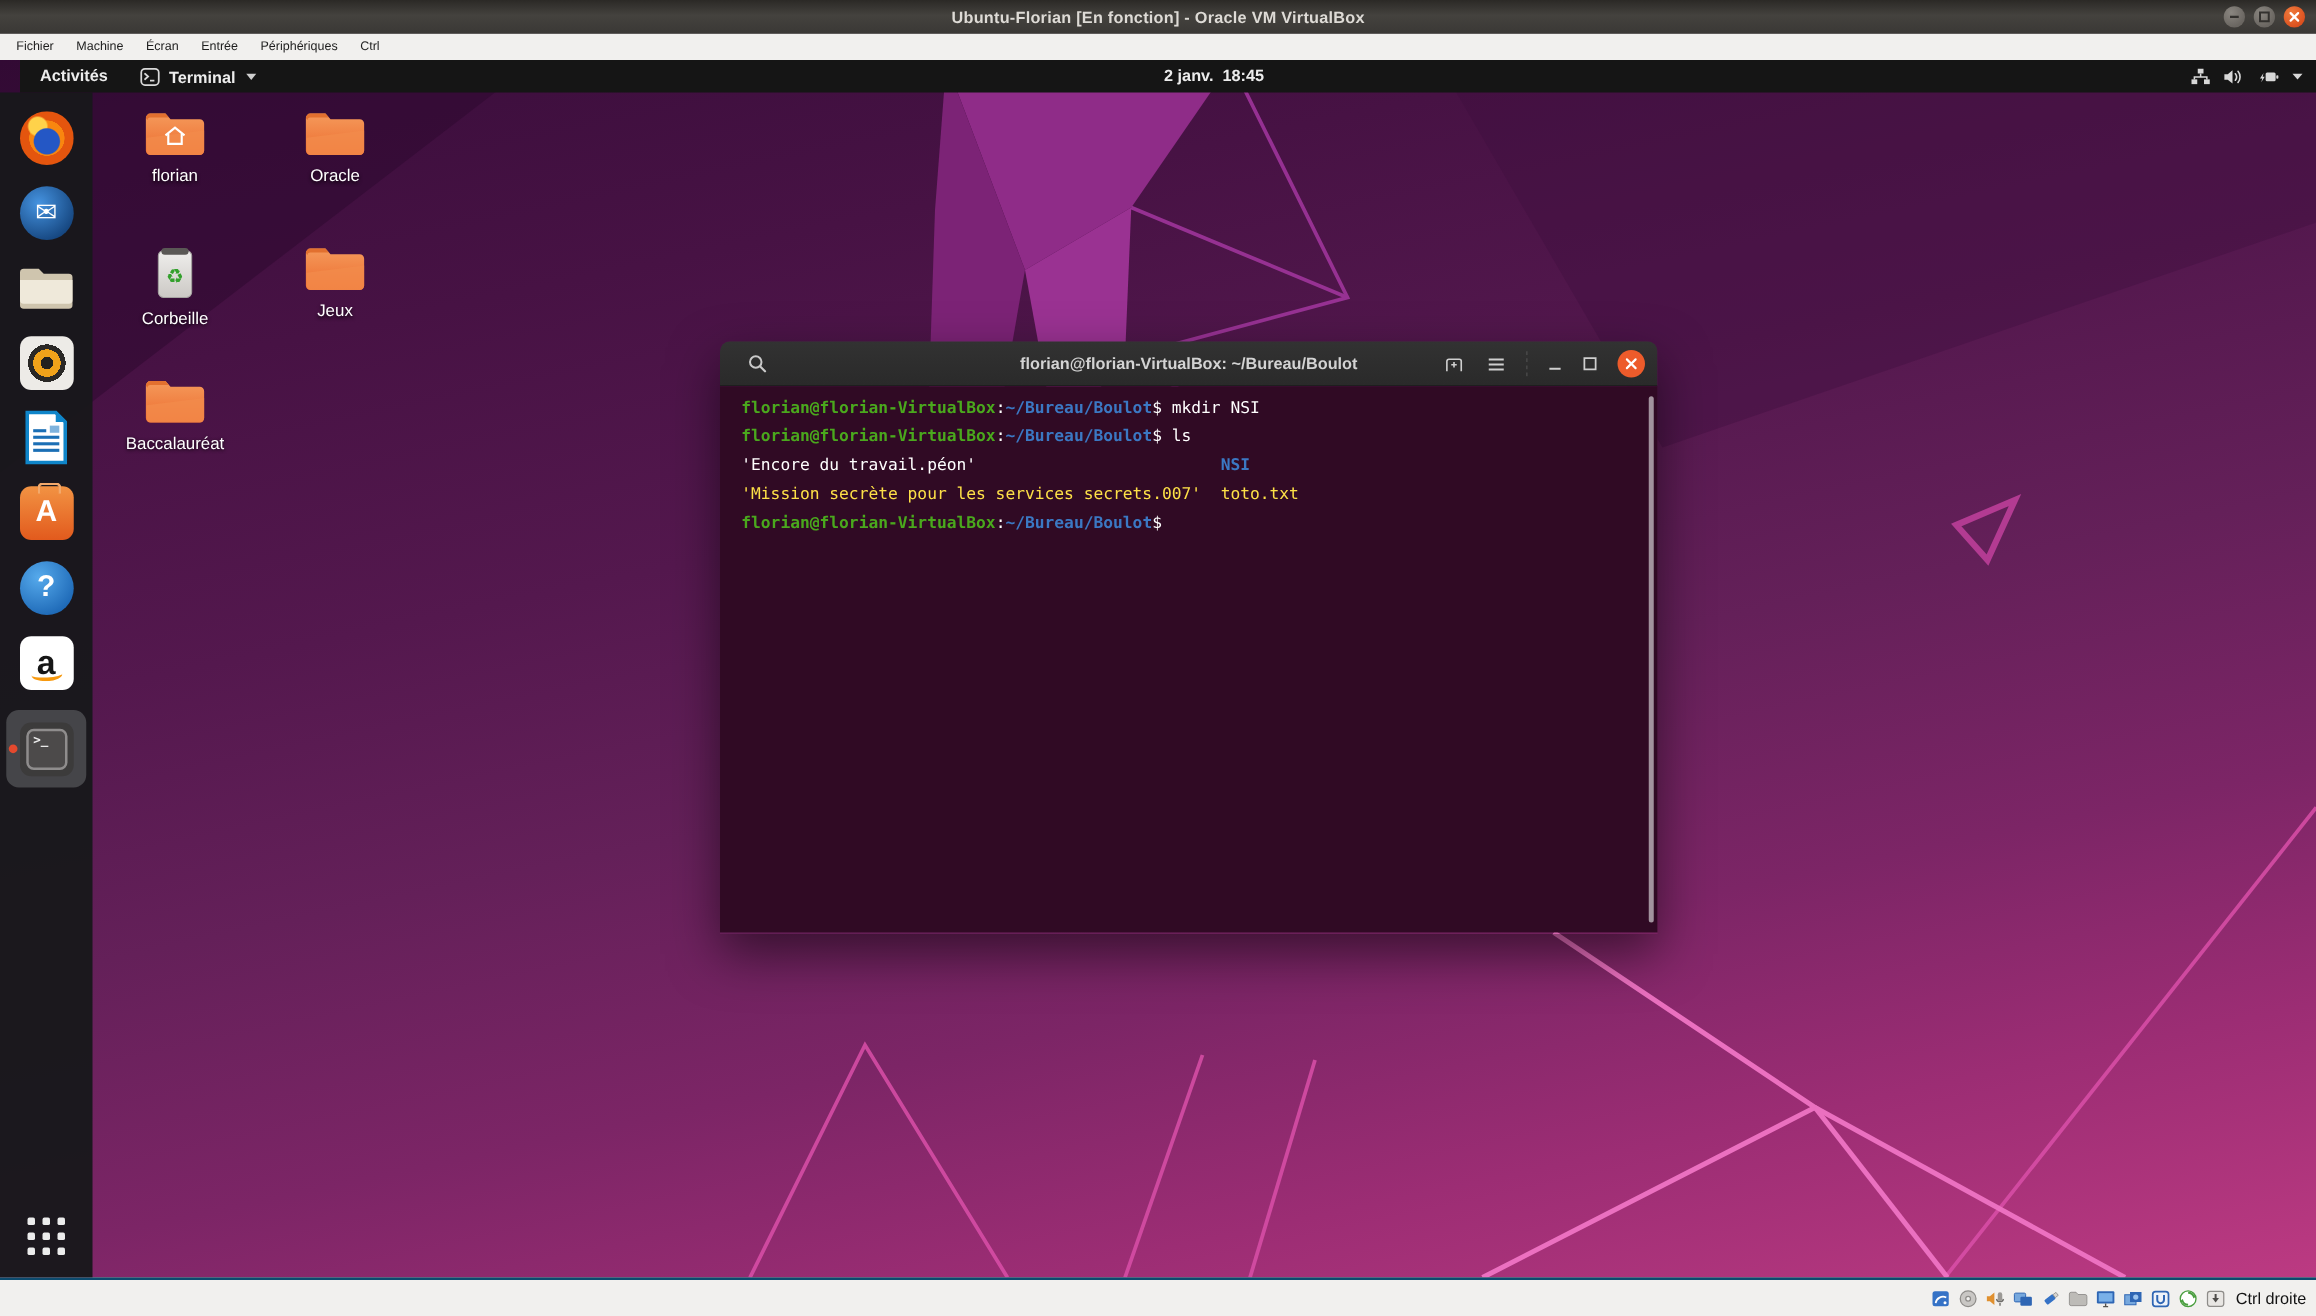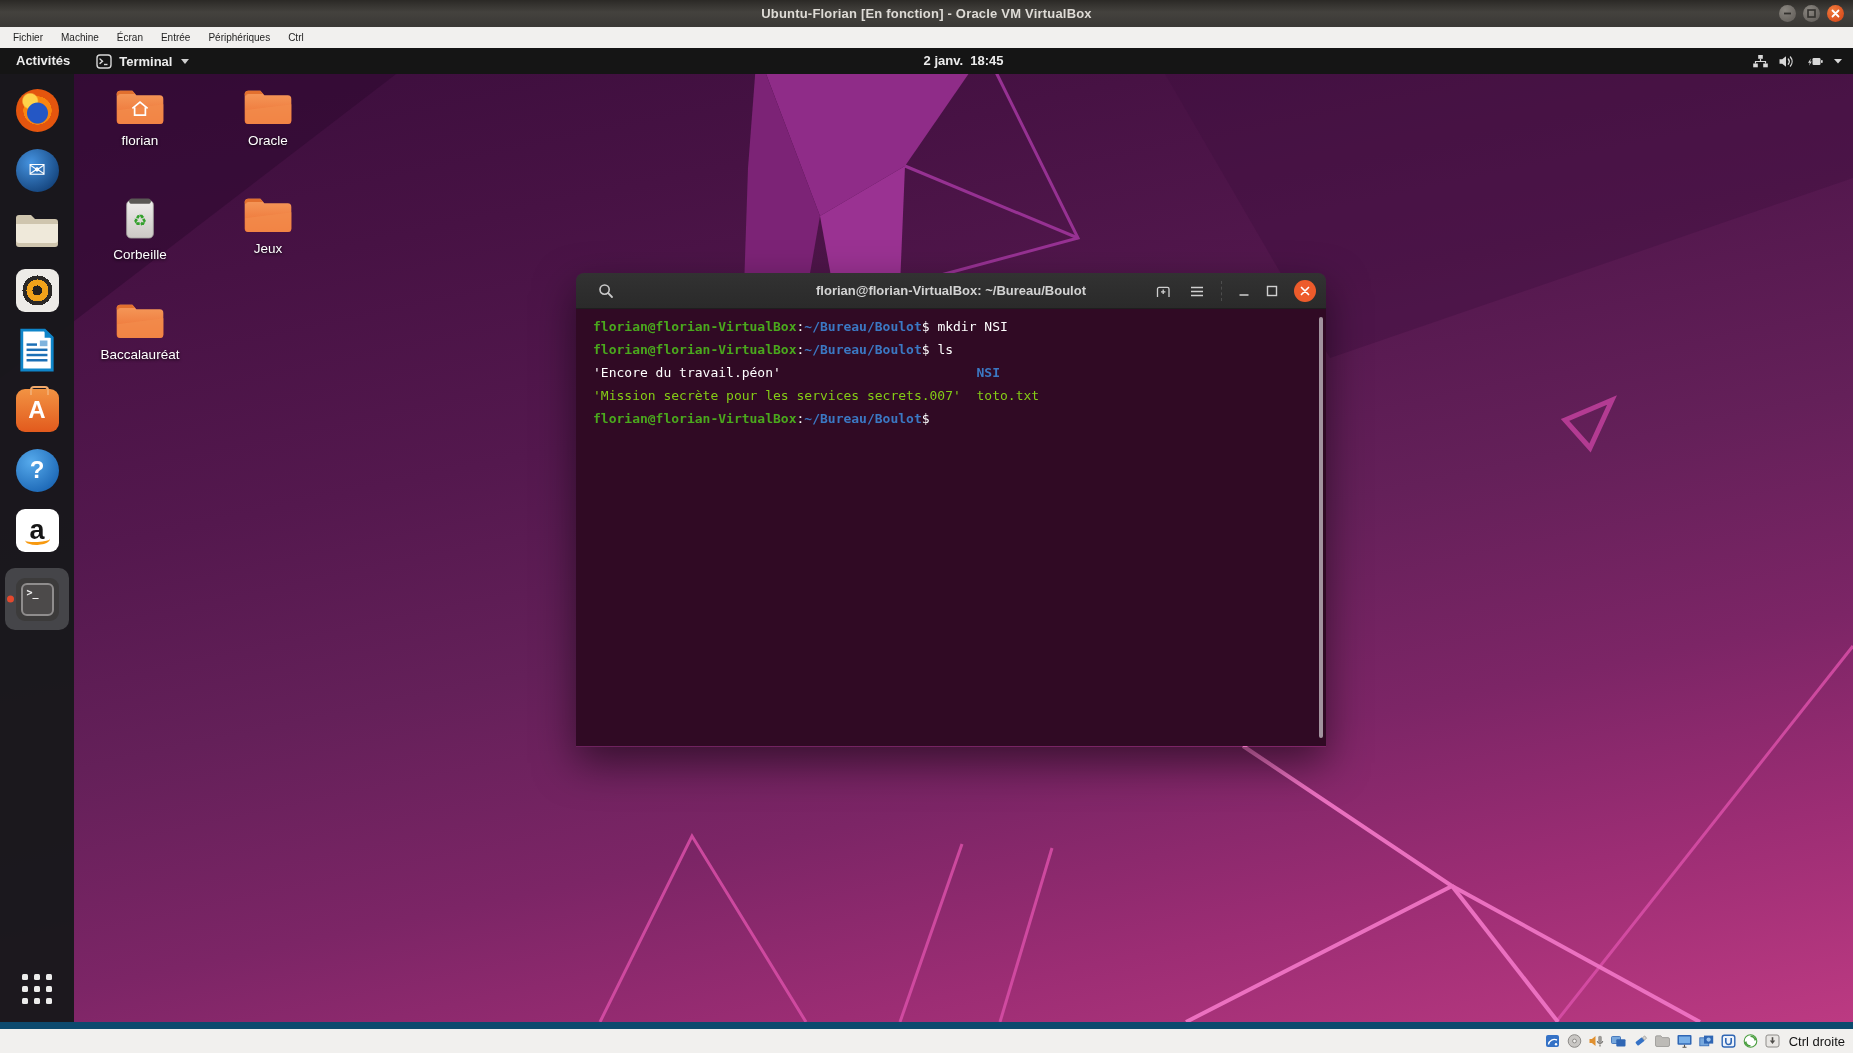--- a/index.html
+++ b/index.html
@@ -16,34 +16,34 @@
   .vb-btn { width:17px; height:17px; border-radius:50%; background:radial-gradient(circle at 35% 30%, #8a8680, #6a6661 70%);
     display:flex; align-items:center; justify-content:center; }
   .vb-btn.close { background:radial-gradient(circle at 35% 30%, #f07a3c, #da4f1e 75%); }
   .vb-btn svg { display:block; }
 
   .vbox-menubar { position:absolute; top:27px; left:0; right:0; height:21px;
     background:#f1f0ee; display:flex; align-items:center; padding-left:4px; }
   .menu-item { font-size:10px; color:#1e1e1e; padding:0 9px; line-height:21px; }
 
   .vbox-statusbar { position:absolute; left:0; right:0; bottom:0; height:31px;
-    background:#f1f0ee; border-top:7px solid #0c4a6e;
+    background:#f1f0ee; border-top:2px solid #0c4a6e;
     display:flex; align-items:center; justify-content:flex-end; padding-right:8px; }
   .sb-ico { display:inline-flex; width:18px; height:17px; margin-left:4px;
     align-items:center; justify-content:center; }
   .sb-hint { font-size:13px; color:#141414; margin-left:7px; }
 
   
   #vm { position:absolute; top:48px; left:0; width:1853px; height:974px; overflow:hidden;
     background:linear-gradient(168deg,#390d3b 0%, #471244 20%, #54184e 38%, #642059 54%,
                #7c2566 70%, #9c2d74 84%, #bc3a82 100%); }
   #wallart { position:absolute; inset:0; }
 
   
-  .topbar { position:absolute; top:0; left:0; right:0; height:26px; background:#151515;
+  .topbar { position:absolute; top:0; left:16px; right:0; height:26px; background:#151515;
     color:#ececec; font-size:13px; font-weight:bold; display:flex; align-items:center; z-index:30; }
   .tb-activities { padding:0 16px; height:26px; line-height:26px; }
   .tb-app { display:flex; align-items:center; gap:7px; padding:12px 10px; height:26px; }
   .tb-caret { width:0; height:0; border-left:4px solid transparent; border-right:4px solid transparent;
     border-top:5px solid #cfcfcf; margin-left:2px; }
   .tb-clock { position:absolute; left:52%; transform:translateX(-50%); white-space:pre;
     height:26px; line-height:26px; }
   .tb-right { position:absolute; right:10px; top:0; height:26px; display:flex; align-items:center; gap:9px; }
   .tb-ind { display:inline-flex; align-items:center; }
 
@@ -369,21 +369,21 @@
                 <path d="M2.5 2.5l7 7M9.5 2.5l-7 7" stroke="#fff" stroke-width="1.7" stroke-linecap="round"></path>
               </svg>
             </span>
           </span>
       </div>
       <div class="term-body">
         <div id="term-lines">
             <pre class="t-line"><b style="color: rgb(74, 168, 29);">florian@florian-VirtualBox</b><span style="color: rgb(255, 255, 255);">:</span><b style="color: rgb(59, 120, 195);">~/Bureau/Boulot</b><span style="color: rgb(255, 255, 255);">$ mkdir NSI</span></pre>
             <pre class="t-line"><b style="color: rgb(74, 168, 29);">florian@florian-VirtualBox</b><span style="color: rgb(255, 255, 255);">:</span><b style="color: rgb(59, 120, 195);">~/Bureau/Boulot</b><span style="color: rgb(255, 255, 255);">$ ls</span></pre>
             <pre class="t-line"><span style="color: rgb(255, 255, 255);">'Encore du travail.péon'                         </span><b style="color: rgb(59, 120, 195);">NSI</b></pre>
-            <pre class="t-line"><span style="color: #84cc16;">'Mission secrète pour les services secrets.007'  toto.txt</span></pre>
+            <pre class="t-line"><span style="color: #fde047;">'Mission secrète pour les services secrets.007'  toto.txt</span></pre>
             <pre class="t-line"><b style="color: rgb(74, 168, 29);">florian@florian-VirtualBox</b><span style="color: rgb(255, 255, 255);">:</span><b style="color: rgb(59, 120, 195);">~/Bureau/Boulot</b><span style="color: rgb(255, 255, 255);">$</span></pre>
           </div>
         <span class="t-scroll"></span>
       </div>
     </div>
 
   </div>
 
   <div class="vbox-statusbar">
     <span id="status-icons" style="display:contents"><span class="sb-ico">

